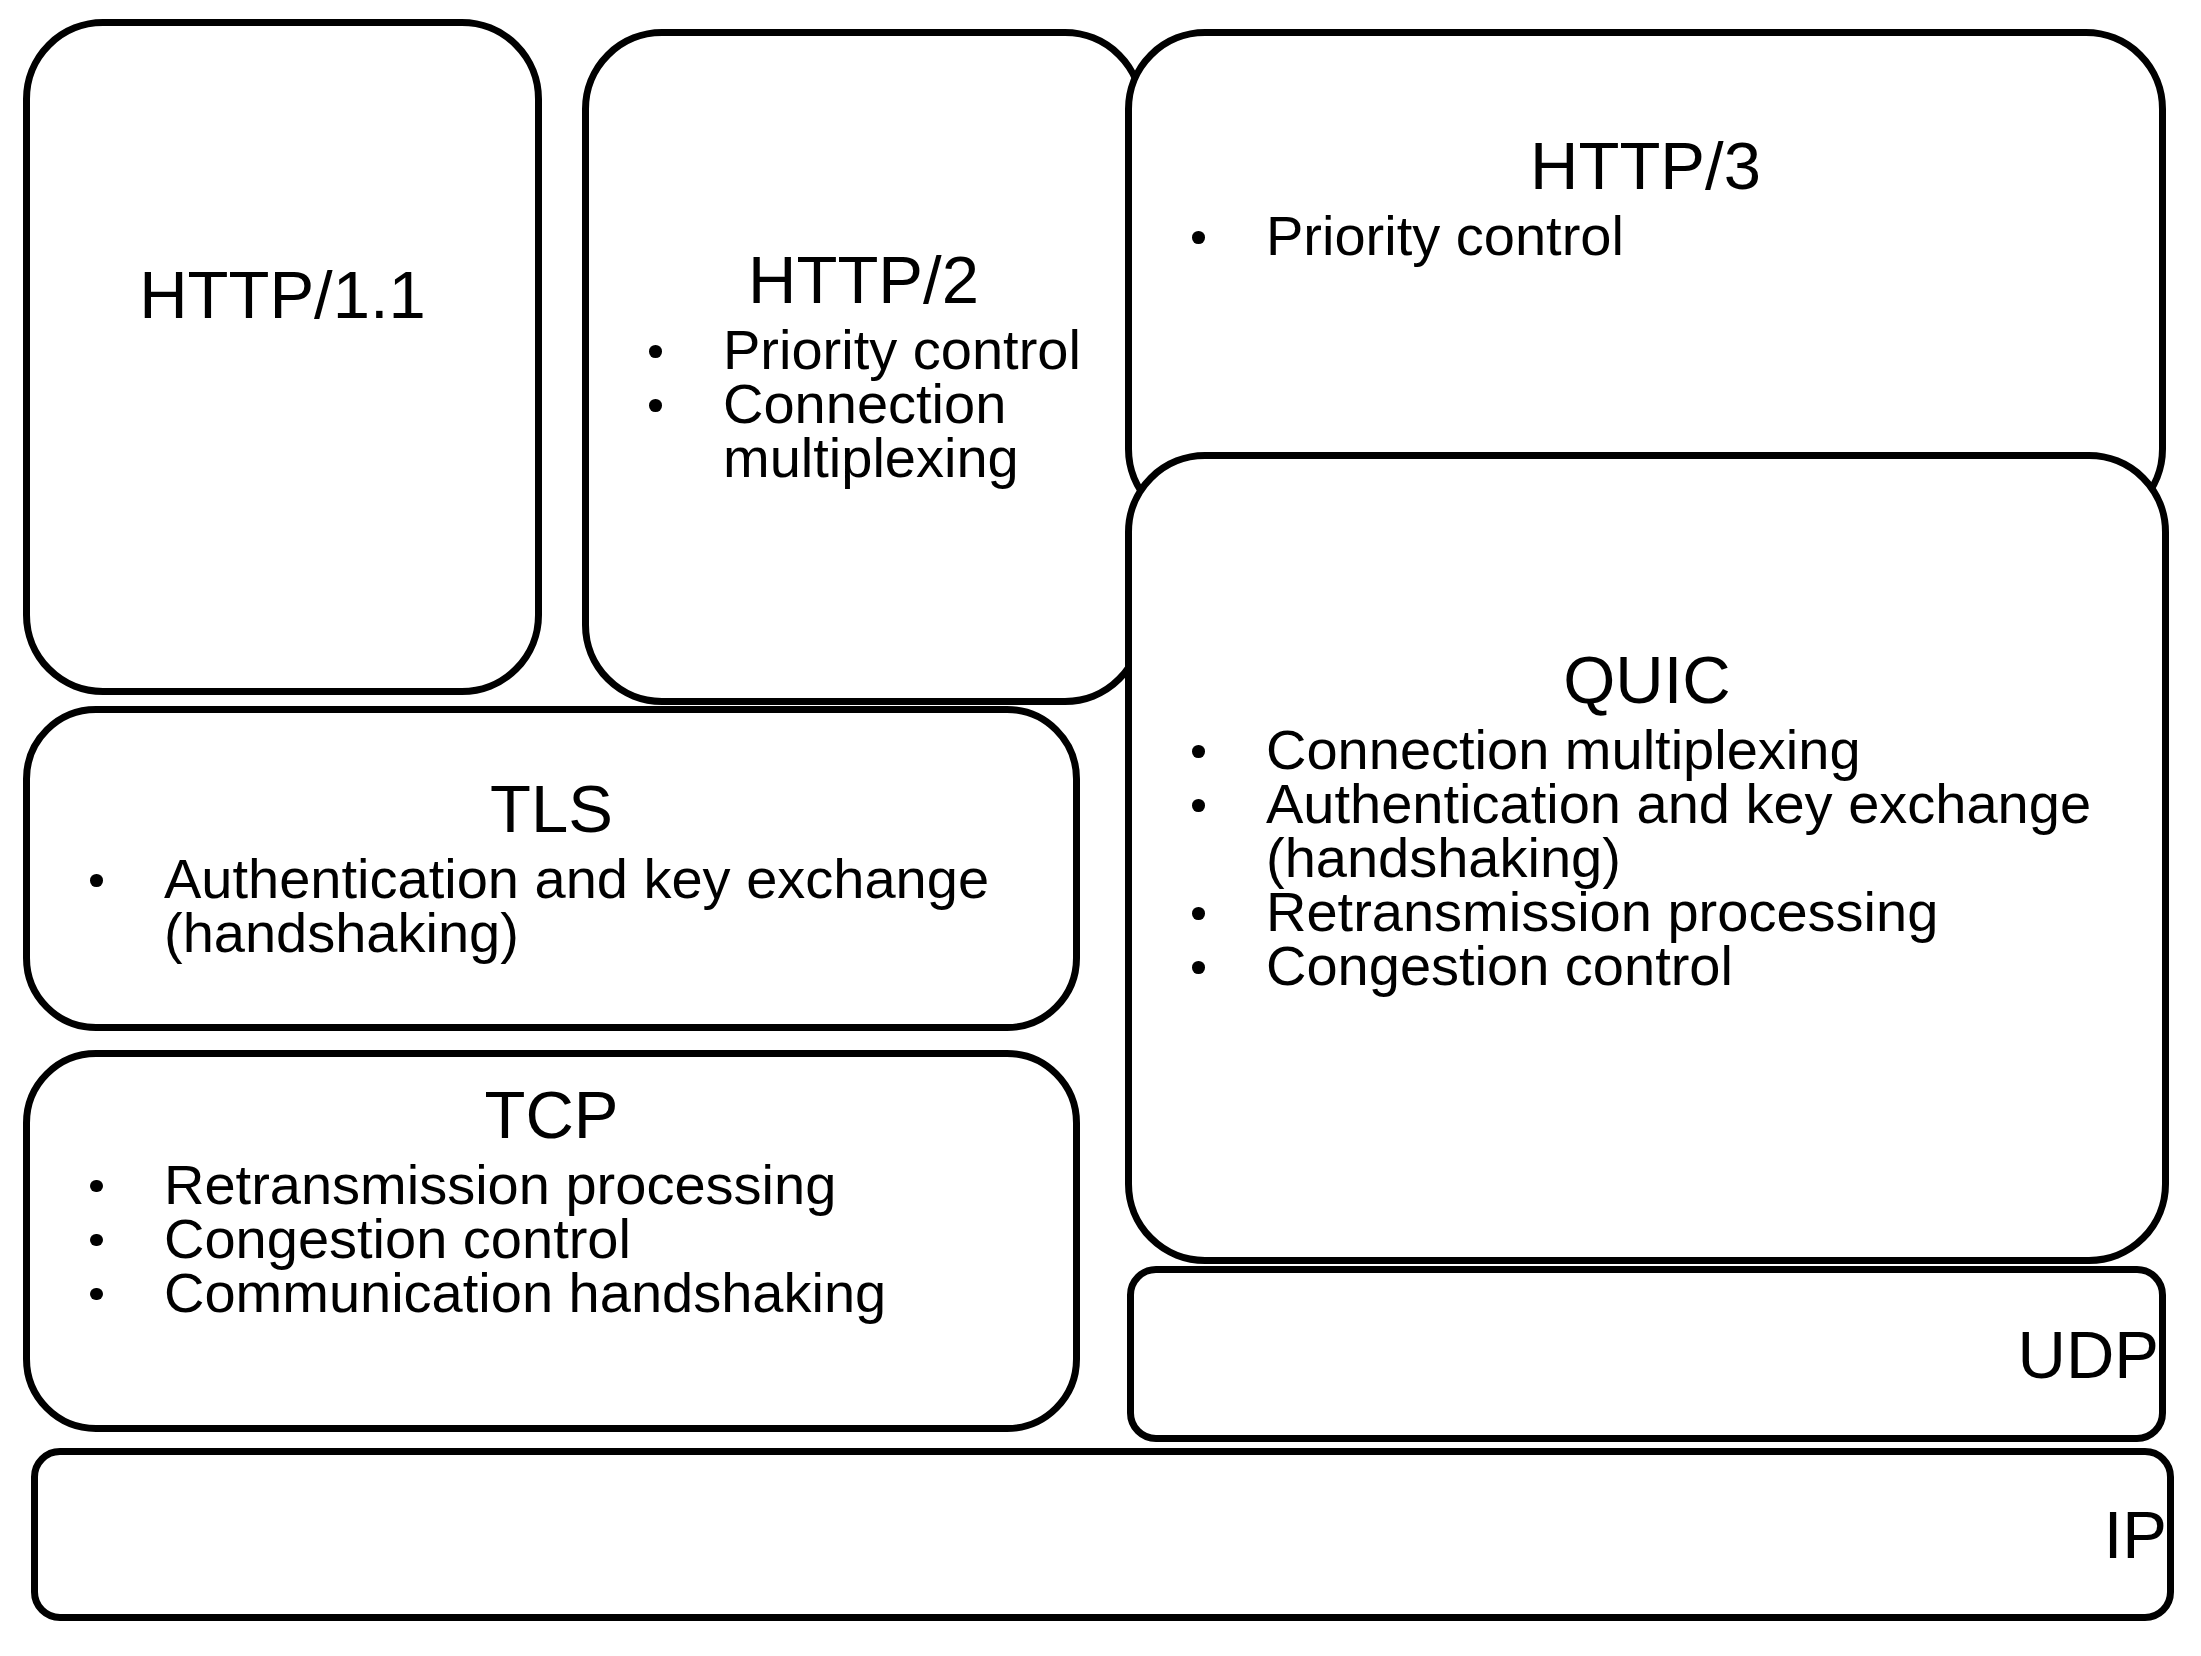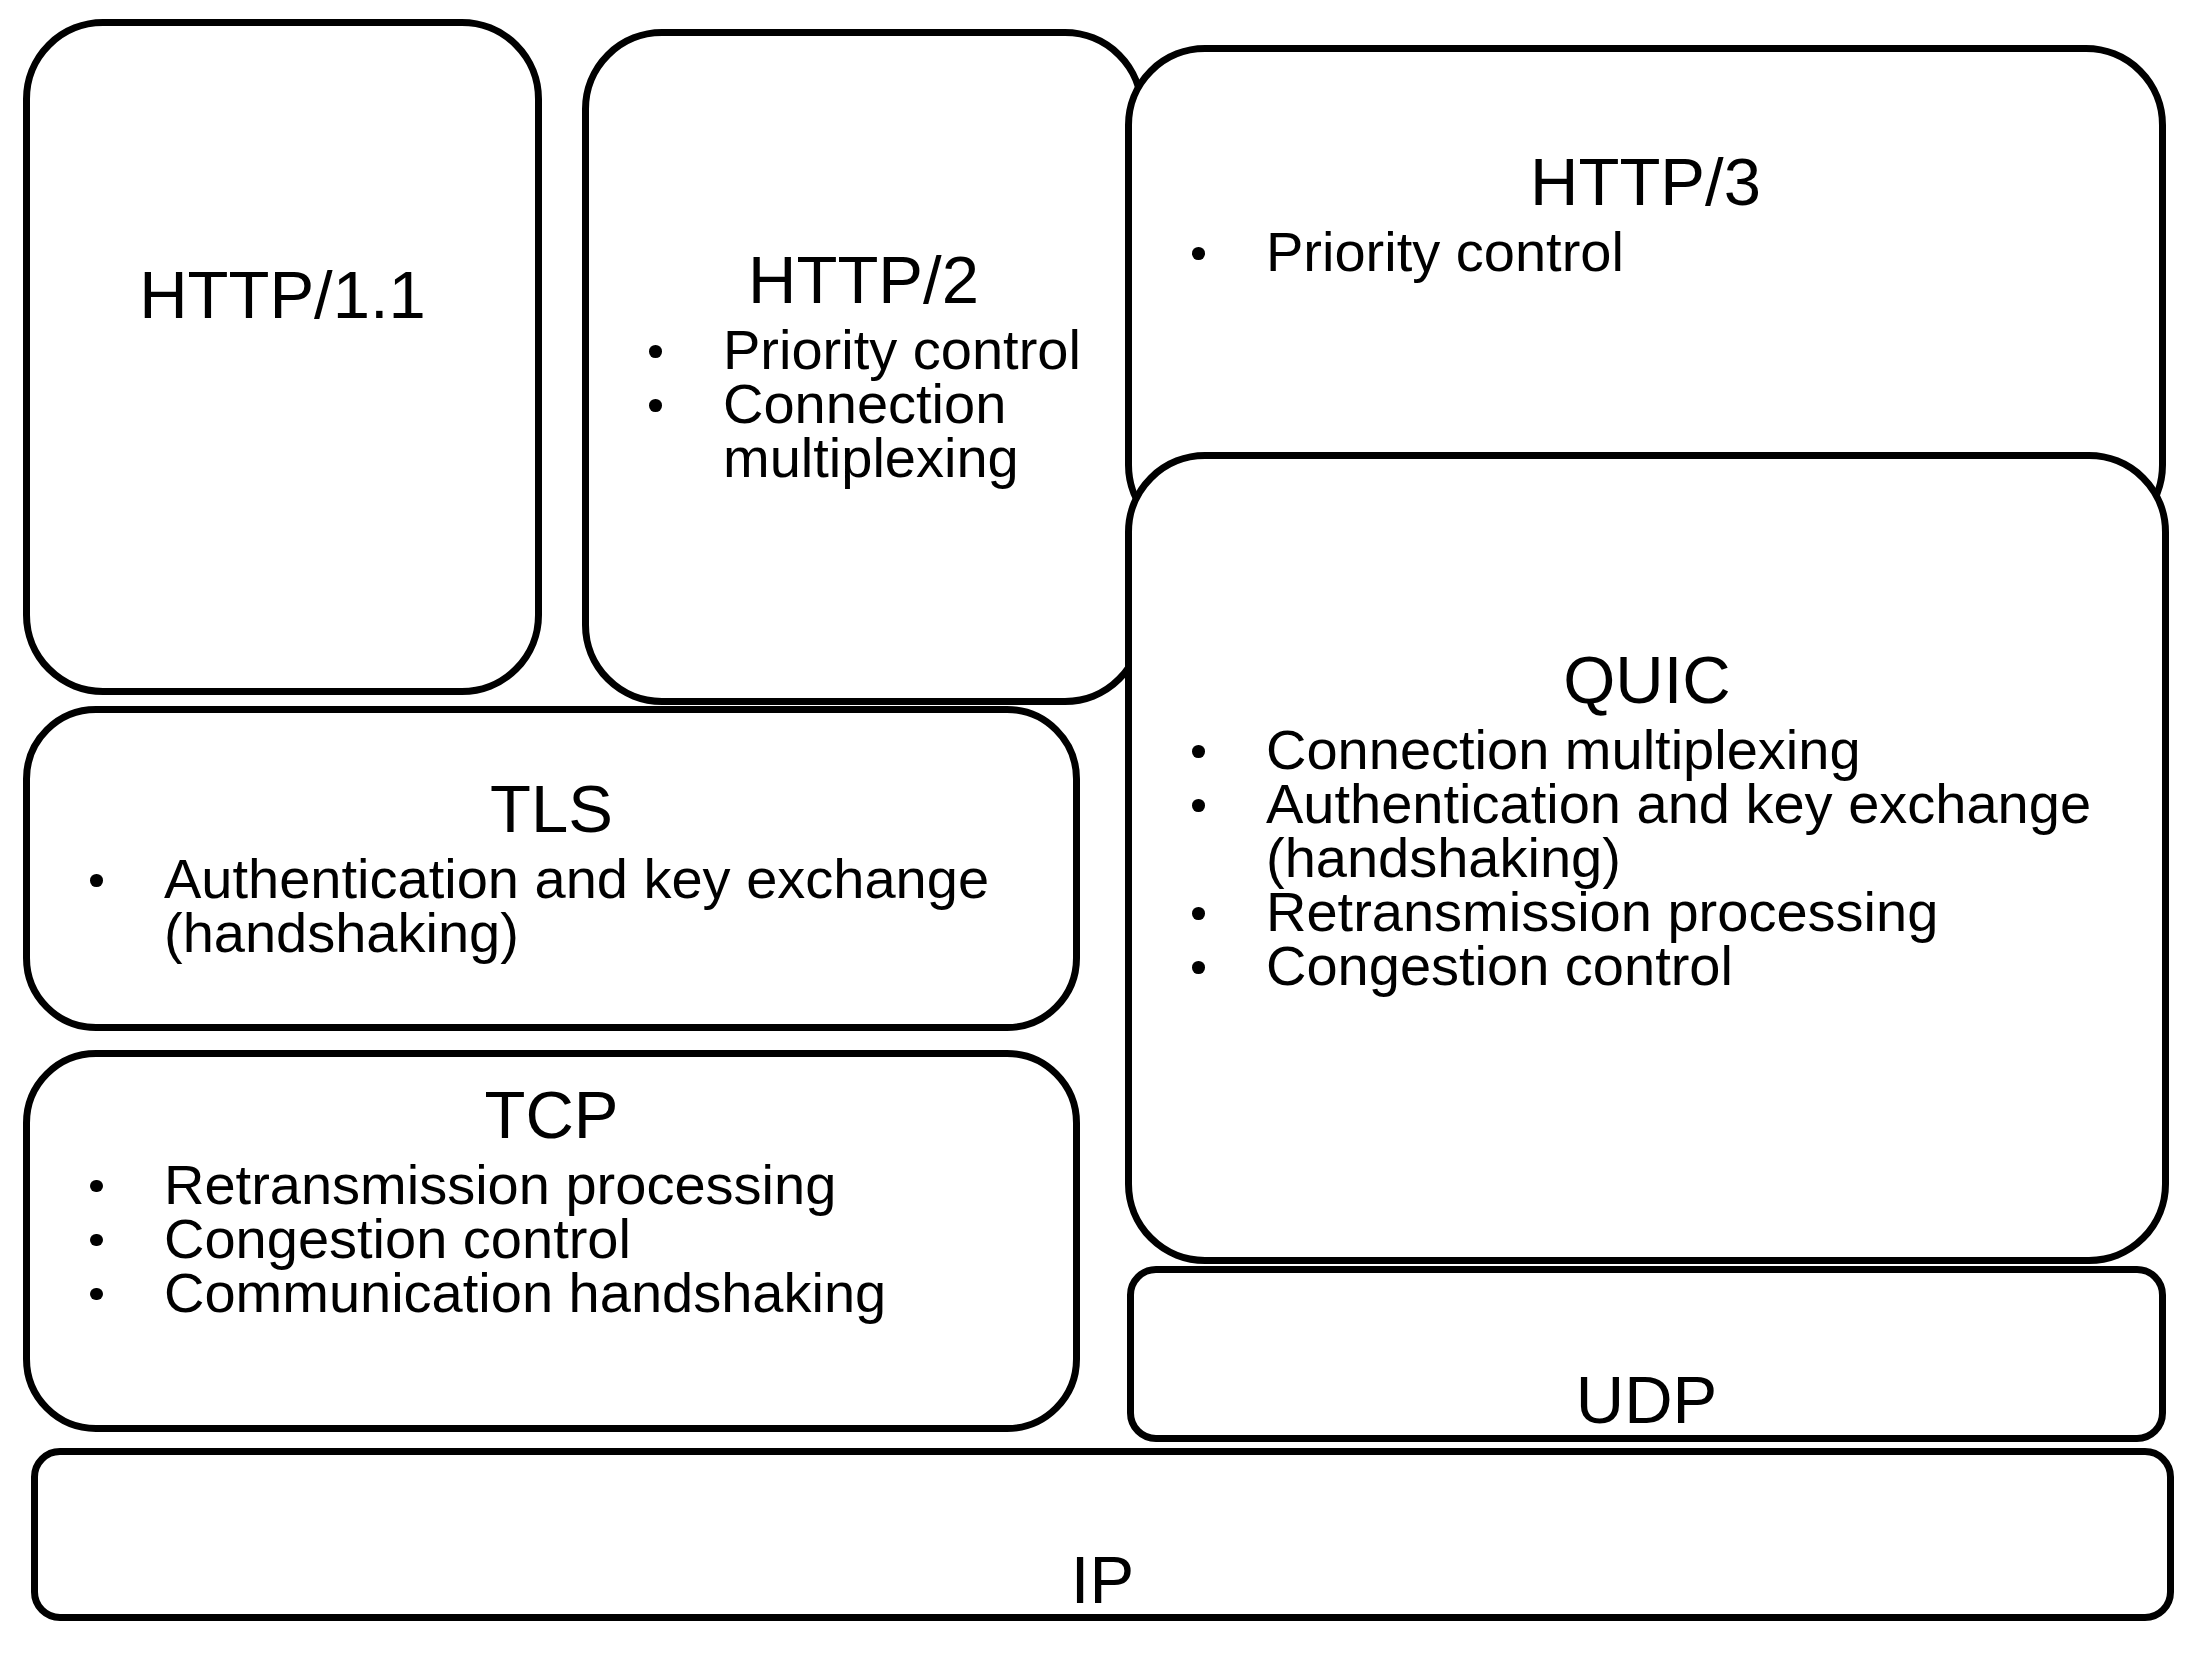--- a/index.html
+++ b/index.html
@@ -58,31 +58,30 @@
     border-radius: 50%;
     background: #000000;
   }
   ul.bullets li .txt {
     white-space: pre-line;
   }
   
   .center-label {
     display: flex;
     align-items: center;
-    justify-content: center;
+    justify-content: flex-end;
     width: 100%;
     height: 100%;
-    margin-top: 45px;
   }
   .center-label .title { line-height: 1; }
 
   
   #box-http11 { left: 23px;   top: 19px;   width: 519px;  height: 676px; }
   #box-http2  { left: 582px;  top: 29px;   width: 563px;  height: 676px; }
-  #box-http3  { left: 1125px; top: 45px;   width: 1041px; height: 500px; }
+  #box-http3  { left: 1125px; top: 29px;   width: 1041px; height: 500px; }
   #box-tls    { left: 23px;   top: 706px;  width: 1057px; height: 325px; }
   #box-tcp    { left: 23px;   top: 1050px; width: 1057px; height: 382px; }
   #box-quic   { left: 1125px; top: 452px;  width: 1044px; height: 812px; }
   #box-udp    { left: 1127px; top: 1266px; width: 1039px; height: 176px; }
   #box-ip     { left: 31px;   top: 1448px; width: 2143px; height: 173px; }
 
   
   #box-http11 .content { top: 235px; }
   #box-http2  .content { top: 210px; }
   #box-http3  .content { top: 96px; }

